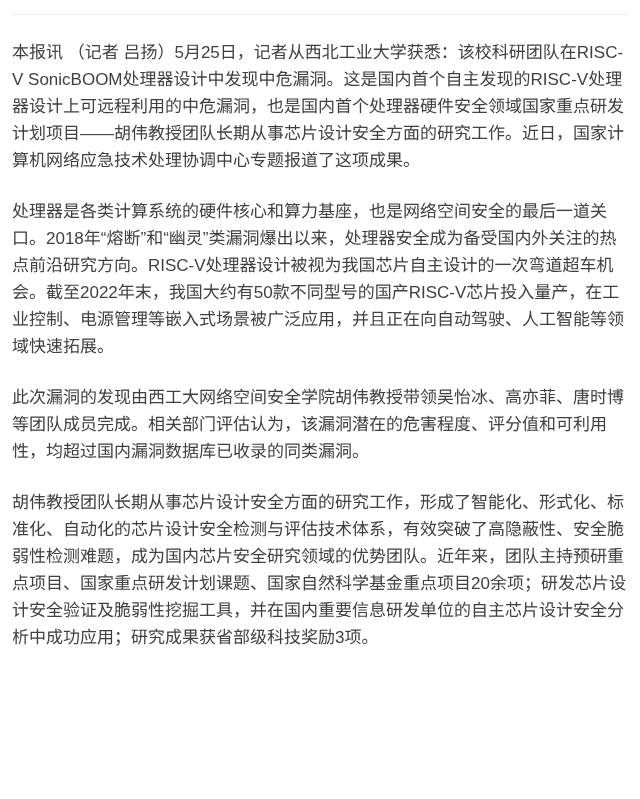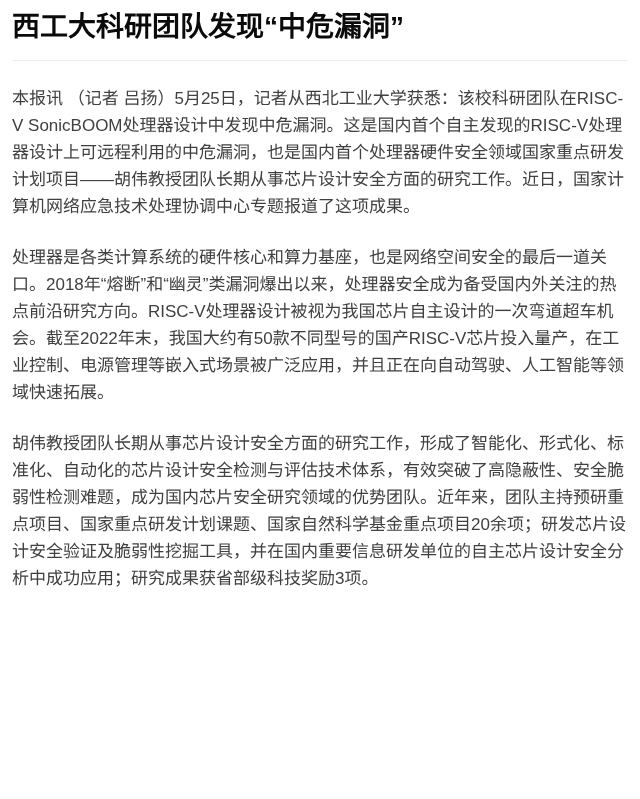--- a/index.html
+++ b/index.html
@@ -44,24 +44,24 @@
     color: #404040;
     text-align: left;
     word-break: break-word;
   }
 </style>
 </head>
 <body>
 
 <div class="page">
 
-  <h1 class="page-title">西工大科研团队发现“中危漏洞”</h1>
 
 
   <hr class="divider">
 
   <div class="article-body">
     <p>本报讯 （记者 吕扬）5月25日，记者从西北工业大学获悉：该校科研团队在RISC-V SonicBOOM处理器设计中发现中危漏洞。这是国内首个自主发现的RISC-V处理器设计上可远程利用的中危漏洞，也是国内首个处理器硬件安全领域国家重点研发计划项目——胡伟教授团队长期从事芯片设计安全方面的研究工作。近日，国家计算机网络应急技术处理协调中心专题报道了这项成果。</p>
     <p>处理器是各类计算系统的硬件核心和算力基座，也是网络空间安全的最后一道关口。2018年“熔断”和“幽灵”类漏洞爆出以来，处理器安全成为备受国内外关注的热点前沿研究方向。RISC-V处理器设计被视为我国芯片自主设计的一次弯道超车机会。截至2022年末，我国大约有50款不同型号的国产RISC-V芯片投入量产，在工业控制、电源管理等嵌入式场景被广泛应用，并且正在向自动驾驶、人工智能等领域快速拓展。</p>
+    <p>此次漏洞的发现由西工大网络空间安全学院胡伟教授带领吴怡冰、高亦菲、唐时博等团队成员完成。相关部门评估认为，该漏洞潜在的危害程度、评分值和可利用性，均超过国内漏洞数据库已收录的同类漏洞。</p>
     <p>胡伟教授团队长期从事芯片设计安全方面的研究工作，形成了智能化、形式化、标准化、自动化的芯片设计安全检测与评估技术体系，有效突破了高隐蔽性、安全脆弱性检测难题，成为国内芯片安全研究领域的优势团队。近年来，团队主持预研重点项目、国家重点研发计划课题、国家自然科学基金重点项目20余项；研发芯片设计安全验证及脆弱性挖掘工具，并在国内重要信息研发单位的自主芯片设计安全分析中成功应用；研究成果获省部级科技奖励3项。</p>
   </div>
 
 </div>
 
 </body></html>

